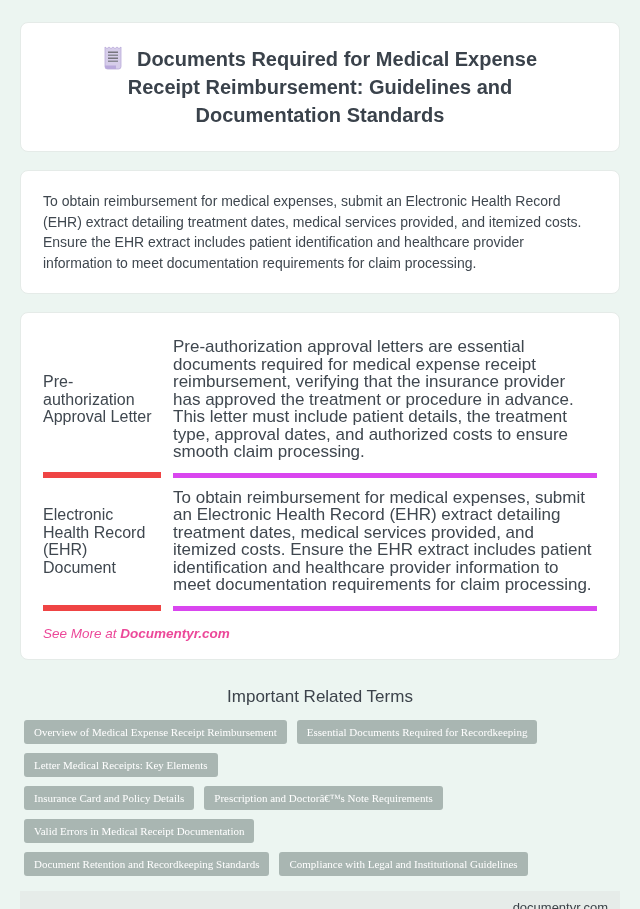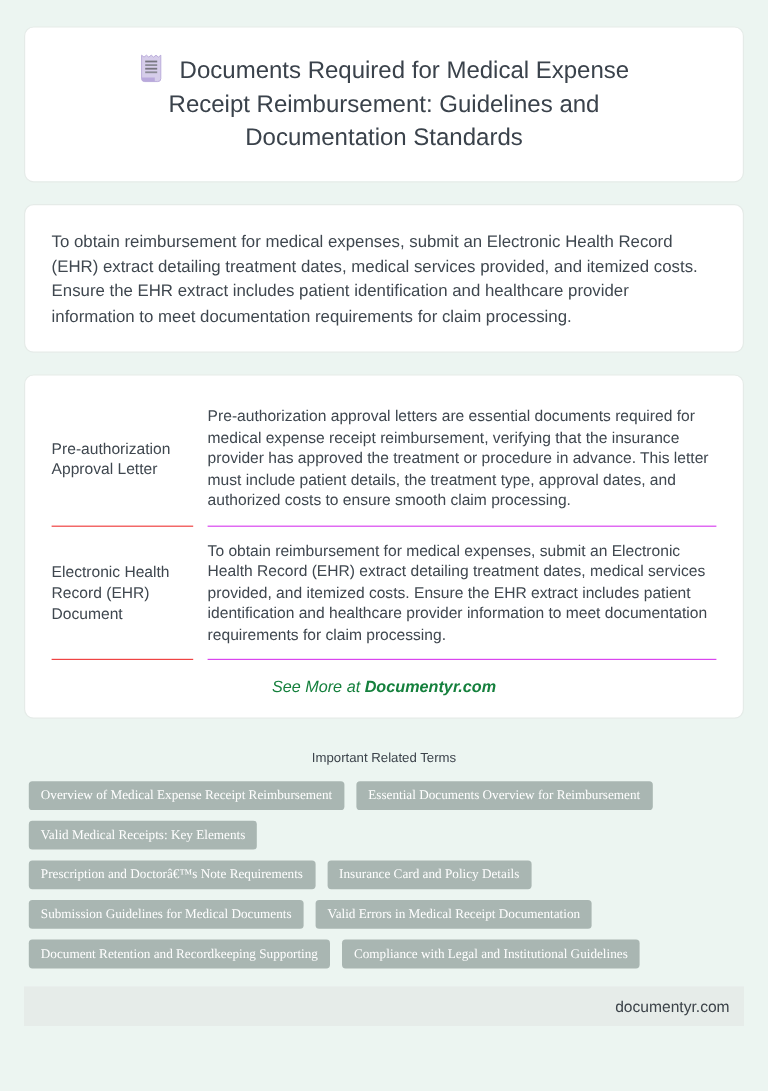--- a/index.html
+++ b/index.html
@@ -19,21 +19,21 @@
     margin: 0 20px;
   }
   
   #title-card { margin-top: 22px; padding: 22px 20px; }
   h1.doc-title {
     margin: 0 auto;
     max-width: 440px;
     text-align: center;
     font-size: 20px;
     line-height: 28px;
-    font-weight: 400;
+    font-weight: 700;
     color: #3a424b;
   }
   .receipt-icon {
     display: inline-block;
     width: 20px;
     height: 24px;
     vertical-align: -4px;
     margin-right: 14px;
   }
   
@@ -42,47 +42,47 @@
   
   #table-card { margin-top: 18px; padding: 14px 22px 12px; }
   table.glossary {
     border-collapse: separate;
     border-spacing: 12px 0;
     width: calc(100% + 24px);
     margin: 0 -12px;
   }
   td.term {
     width: 118px;
-    font-size: 13px;
+    font-size: 16px;
     line-height: 17.5px;
     vertical-align: middle;
-    border-bottom: 1px solid #ef4444;
+    border-bottom: 6px solid #ef4444;
     padding: 10px 0;
     color: #3f474f;
   }
   td.desc {
-    font-size: 13px;
+    font-size: 17px;
     line-height: 17.5px;
     vertical-align: middle;
-    border-bottom: 1px solid #d946ef;
+    border-bottom: 5px solid #d946ef;
     padding: 11px 0 12px;
     color: #3f474f;
   }
   .see-more {
-    text-align: center;
+    text-align: left;
     font-style: italic;
     font-size: 13.5px;
-    color: #15803d;
+    color: #ec4899;
     margin: 15px 0 6px;
   }
   .see-more .site { font-weight: 700; }
   
   h2.related-heading {
     text-align: center;
-    font-size: 11px;
+    font-size: 17px;
     font-weight: 500;
     color: #3c434b;
     margin: 27px 0 13px;
   }
   .terms-list { padding: 0 24px; }
   .term-row { display: flex; gap: 10px; margin-bottom: 9px; }
   .term-btn {
     background: #a9b6b2;
     color: #ffffff;
     font-family: Liberation Serif, serif;
@@ -142,34 +142,33 @@
     <span>See More at</span>
     <span class="site">Documentyr.com</span>
   </div>
 </div>
 
 <h2 class="related-heading">Important Related Terms</h2>
 
 <div class="terms-list">
     <div class="term-row">
       <button class="term-btn">Overview of Medical Expense Receipt Reimbursement</button>
-      <button class="term-btn">Essential Documents Overview for Reimbursement</button>
+      <button class="term-btn">Essential Documents Required for Recordkeeping</button>
     </div>
     <div class="term-row">
-      <button class="term-btn">Valid Medical Receipts: Key Elements</button>
+      <button class="term-btn">Letter Medical Receipts: Key Elements</button>
     </div>
     <div class="term-row">
+      <button class="term-btn">Insurance Card and Policy Details</button>
       <button class="term-btn">Prescription and Doctorâ€™s Note Requirements</button>
-      <button class="term-btn">Insurance Card and Policy Details</button>
     </div>
     <div class="term-row">
-      <button class="term-btn">Submission Guidelines for Medical Documents</button>
       <button class="term-btn">Valid Errors in Medical Receipt Documentation</button>
     </div>
     <div class="term-row">
-      <button class="term-btn">Document Retention and Recordkeeping Supporting</button>
+      <button class="term-btn">Document Retention and Recordkeeping Standards</button>
       <button class="term-btn">Compliance with Legal and Institutional Guidelines</button>
     </div>
   </div>
 
 <div class="footer-bar">
   <span>documentyr.com</span>
 </div>
 
 </body></html>

